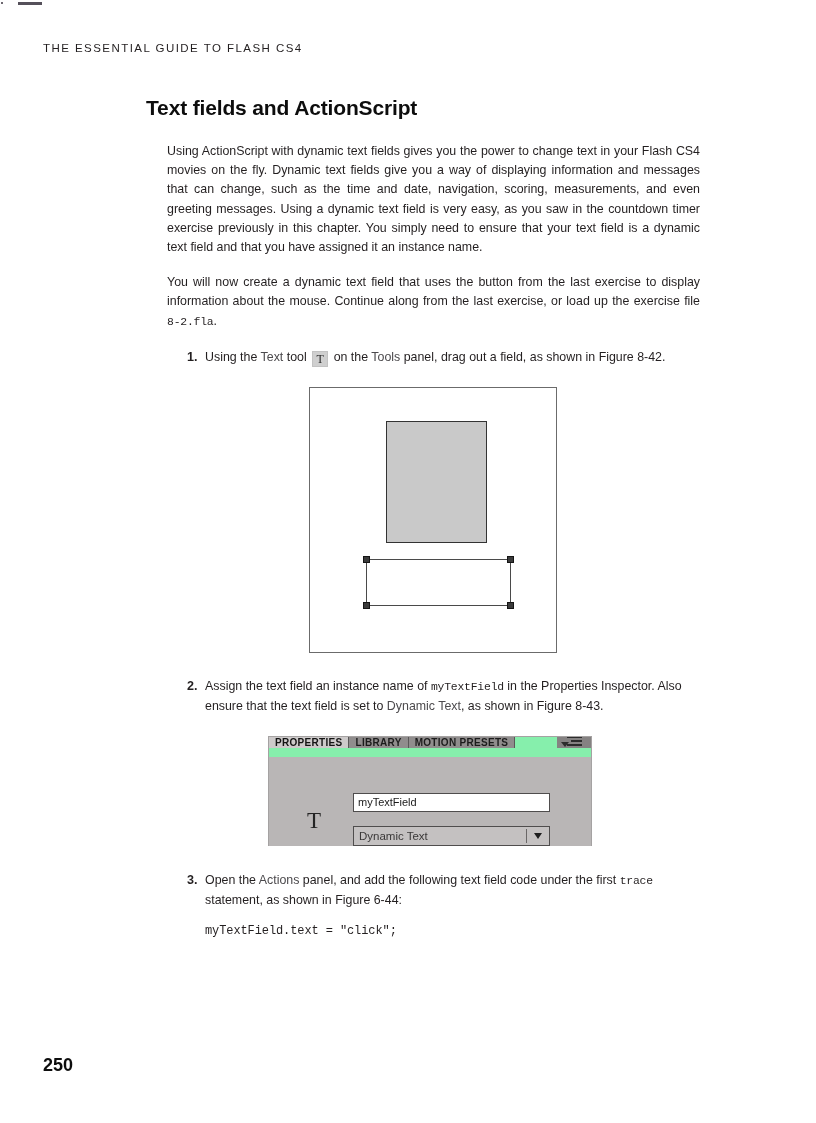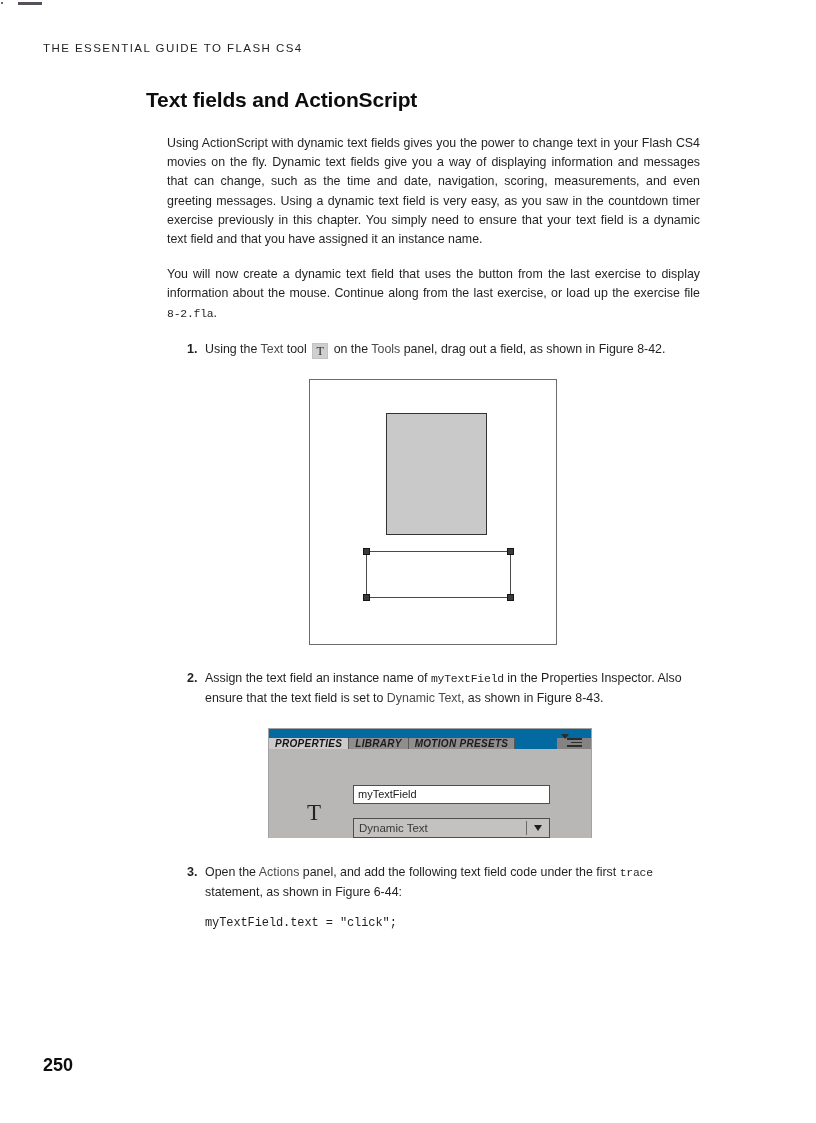--- a/index.html
+++ b/index.html
@@ -48,21 +48,21 @@
 
   
   .content {
     position: absolute;
     left: 146px;
     top: 88px;
     width: 554px;
   }
 
   h1.section-title {
-    margin: 0 0 22px 0;
+    margin: 8px 0 22px 0;
     font-size: 21px;
     font-weight: bold;
     letter-spacing: -0.15px;
     color: #0d0d0d;
   }
 
   p.body-para {
     margin: 0 0 16px 0;
     font-size: 12.4px;
     line-height: 19.2px;
@@ -189,23 +189,22 @@
     width: 324px;
     height: 110px;
     background: #b9b6b6;
     position: relative;
     box-sizing: border-box;
     border: 1px solid #a5a2a2;
   }
   .panel-tabs {
     display: flex;
     height: 20px;
-    background: #0369a1;
-    align-items: flex-end;
-    font-style: italic;
+    background: #86efac;
+    align-items: flex-start;
   }
   .panel-tab {
     display: flex;
     align-items: center;
     justify-content: center;
     font-size: 10px;
     font-weight: bold;
     letter-spacing: 0.3px;
     color: #1c1c1c;
     background: #908d8d;

